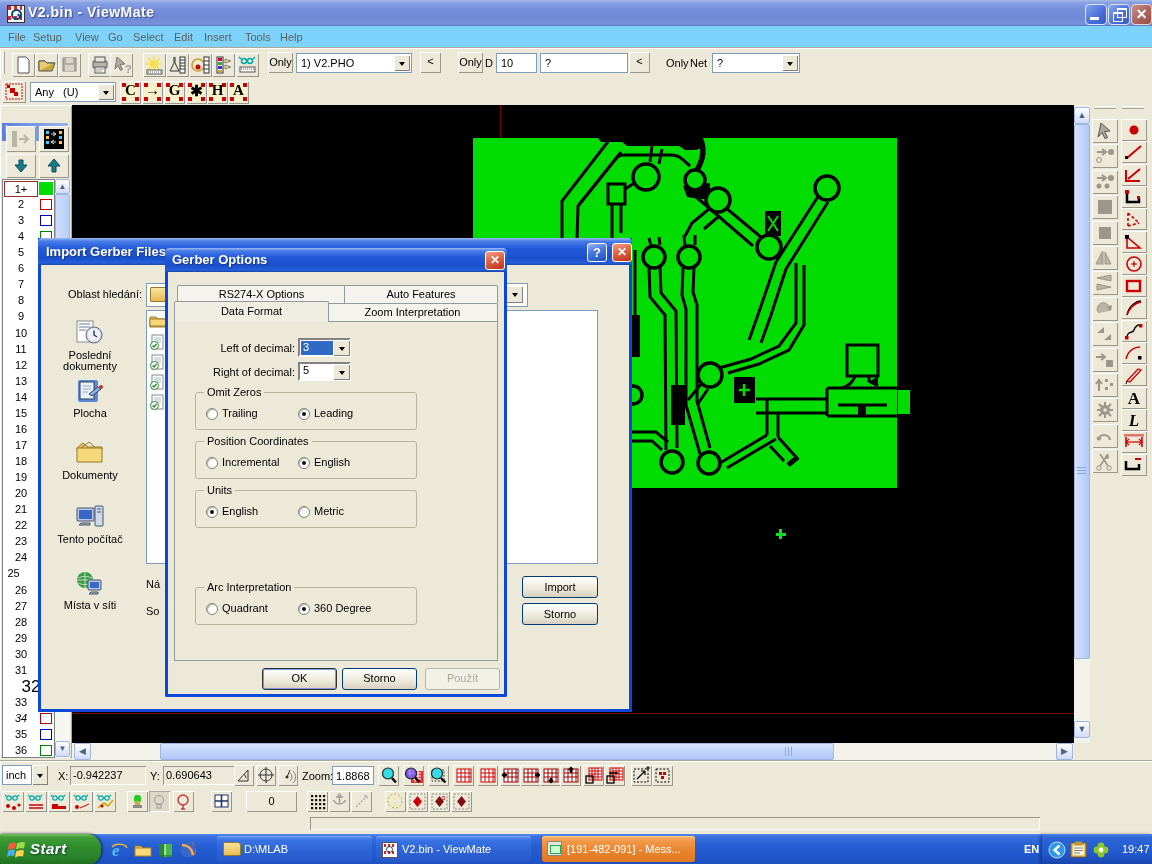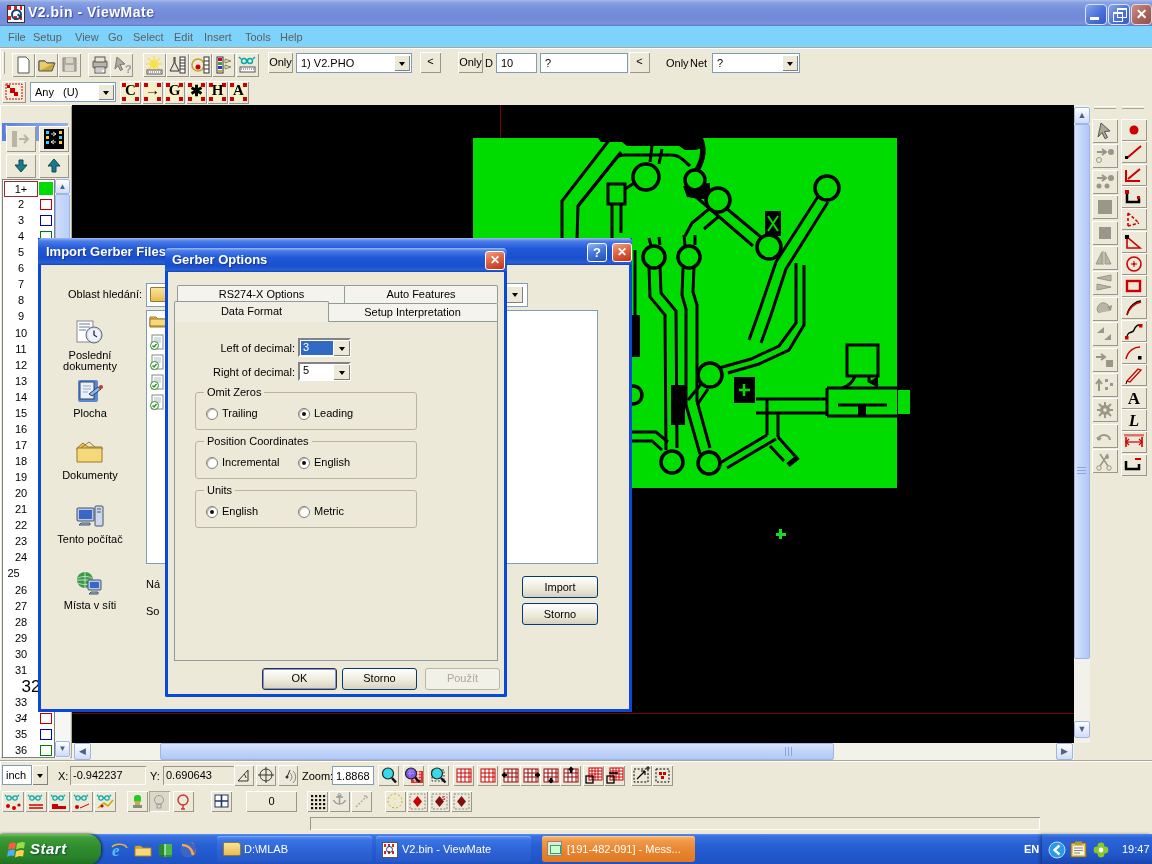--- a/index.html
+++ b/index.html
@@ -785,21 +785,21 @@
 
 <div class="abs" id="gerberdlg" style="left:165px;top:248px;width:342px;height:449px;background:#ECE9D8;border:3px solid #0948d8;border-top:none;border-radius:0 0 2px 2px;box-sizing:border-box">
   <div class="abs" style="left:-3px;top:0px;width:342px;height:24px;border-radius:4px 4px 0 0;background:linear-gradient(180deg,#9db9f0 0%,#4a7ce8 12%,#2058d8 40%,#1b50cc 75%,#2660dc 92%,#1844a8 100%)">
     <div style="position:absolute;left:7px;top:4px;color:#fff;font-weight:bold;font-size:13px;text-shadow:1px 1px 1px #1a3a8a">Gerber Options</div>
     <div style="position:absolute;right:2px;top:3px;width:20px;height:19px;border-radius:3px;border:1px solid #fff;background:linear-gradient(160deg,#f0a088,#e06a4a 40%,#c03018);box-sizing:border-box;color:#fff;font-size:12px;font-weight:bold;text-align:center;line-height:17px">✕</div>
   </div>
 
   <div class="abs f11" style="left:9px;top:37px;width:167px;height:17px;background:#f4f3ee;border:1px solid #919b9c;border-bottom:none;border-radius:2px 2px 0 0;text-align:center;line-height:16px">RS274-X Options</div>
   <div class="abs f11" style="left:176px;top:37px;width:152px;height:17px;background:#f4f3ee;border:1px solid #919b9c;border-bottom:none;border-radius:2px 2px 0 0;text-align:center;line-height:16px">Auto Features</div>
   <div class="abs f11" style="left:6px;top:53px;width:153px;height:20px;background:#F0EEE2;border:1px solid #919b9c;border-bottom:none;border-radius:2px 2px 0 0;text-align:center;line-height:18px;z-index:3">Data Format</div>
-  <div class="abs f11" style="left:159px;top:55px;width:169px;height:18px;background:#f4f3ee;border:1px solid #919b9c;border-bottom:none;border-radius:2px 2px 0 0;text-align:center;line-height:16px">Setup Interpretation</div>
+  <div class="abs f11" style="left:159px;top:55px;width:169px;height:18px;background:#f4f3ee;border:1px solid #919b9c;border-bottom:none;border-radius:2px 2px 0 0;text-align:center;line-height:16px">Zoom Interpretation</div>
 
   <div class="abs" style="left:6px;top:73px;width:322px;height:338px;background:#ECE9D8;border:1px solid #919b9c;z-index:2">
     <div class="abs f11" style="left:20px;top:20px;width:100px;text-align:right">Left of decimal:</div>
     <div class="abs" style="left:123px;top:16px;width:53px;height:19px;background:#fff;border:2px solid;border-color:#848284 #fff #fff #848284;box-sizing:border-box">
       <div class="abs" style="left:1px;top:1px;width:32px;height:14px;background:#316AC5;color:#fff;font-size:11px;padding-left:2px">3</div>
       <div class="abs combo-arrow" style="left:33px;top:0px;width:17px;height:16px">
           <div class="arrglyph"></div>
         </div>
     </div>
     <div class="abs f11" style="left:20px;top:44px;width:100px;text-align:right">Right of decimal:</div>
@@ -821,20 +821,27 @@
         <b class="rl" style="left:26px;top:14px">Incremental</b>
       <i class="radio on" style="left:102px;top:15px"></i>
         <b class="rl" style="left:118px;top:14px">English</b>
     </div>
     <div class="abs grp" style="left:20px;top:168px;width:220px;height:36px">
         <span>Units</span>
       <i class="radio on" style="left:10px;top:15px"></i>
         <b class="rl" style="left:26px;top:14px">English</b>
       <i class="radio" style="left:102px;top:15px"></i>
         <b class="rl" style="left:118px;top:14px">Metric</b>
+    </div>
+    <div class="abs grp" style="left:20px;top:265px;width:220px;height:36px">
+        <span>Arc Interpretation</span>
+      <i class="radio" style="left:10px;top:15px"></i>
+        <b class="rl" style="left:26px;top:14px">Quadrant</b>
+      <i class="radio on" style="left:102px;top:15px"></i>
+        <b class="rl" style="left:118px;top:14px">360 Degree</b>
     </div>
   </div>
   <div class="abs" style="left:94px;top:420px;width:75px;height:22px;border:1px solid #333;border-radius:3px;background:linear-gradient(180deg,#fff,#ece9d8 60%,#d8d0c0);box-shadow:0 0 0 1px #7a96df inset;font-size:11px;text-align:center;line-height:19px;box-sizing:border-box">OK</div>
   <div class="abs" style="left:174px;top:420px;width:75px;height:22px;border:1px solid #003C74;border-radius:3px;background:linear-gradient(180deg,#fff,#ece9d8 60%,#d8d0c0);font-size:11px;text-align:center;line-height:19px;box-sizing:border-box">Storno</div>
   <div class="abs" style="left:257px;top:420px;width:75px;height:22px;border:1px solid #b8b4a8;border-radius:3px;background:#f2f1e8;font-size:11px;color:#aca899;text-align:center;line-height:19px;box-sizing:border-box">Použít</div>
 </div>
 
 <div class="abs" id="taskbar" style="left:0;top:834px;width:1152px;height:37px;background:linear-gradient(180deg,#5c8ef0 0%,#3a70e0 6%,#2760d4 30%,#2157cc 60%,#1e51c0 85%,#1543a8 100%)">
 
   <div class="abs" style="left:0;top:0;width:101px;height:31px;border-radius:0 14px 14px 0;background:linear-gradient(180deg,#6fbf57 0%,#3f9c38 12%,#2f8c2c 45%,#2a822a 75%,#1e6e1e 100%);box-shadow:1px 0 3px #123"></div>

